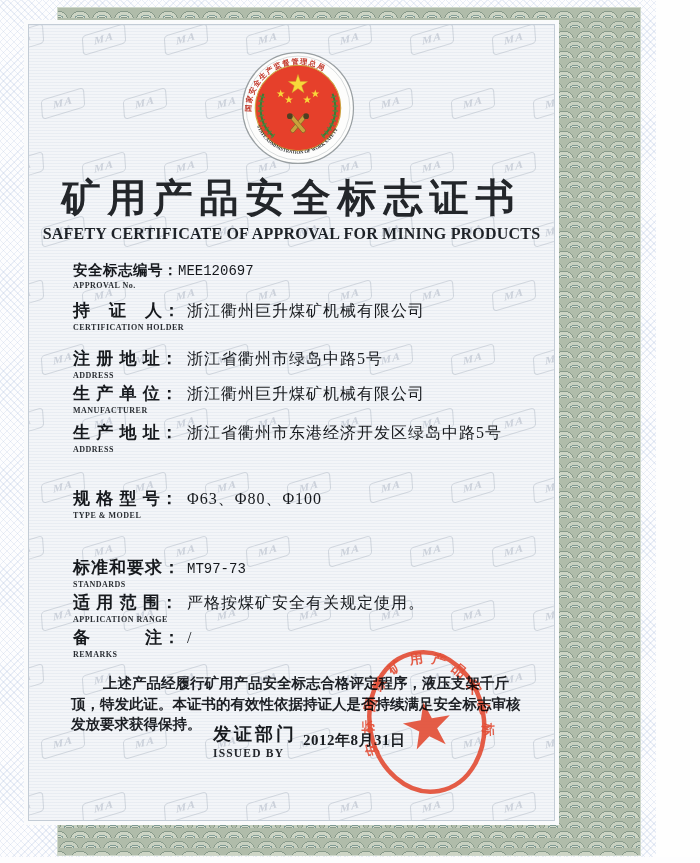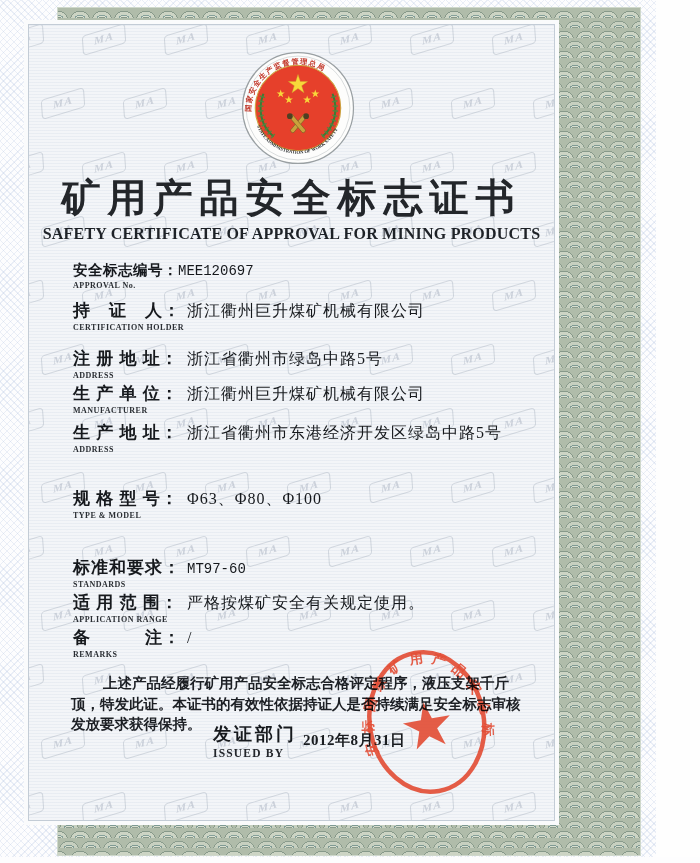--- a/index.html
+++ b/index.html
@@ -241,21 +241,21 @@
       </div>
       <div class="fieldrow" style="top:396px;">
         <span class="flabel">生 产 地 址：</span><span class="fvalue">浙江省衢州市东港经济开发区绿岛中路5号</span>
         <span class="fsub">ADDRESS</span>
       </div>
       <div class="fieldrow" style="top:462px;">
         <span class="flabel">规 格 型 号：</span><span class="fvalue">Φ63、Φ80、Φ100</span>
         <span class="fsub">TYPE &amp; MODEL</span>
       </div>
       <div class="fieldrow" style="top:531px;">
-        <span class="flabel">标准和要求：</span><span class="fvalue mono">MT97-60</span>
+        <span class="flabel">标准和要求：</span><span class="fvalue mono">MT97-73</span>
         <span class="fsub">STANDARDS</span>
       </div>
       <div class="fieldrow" style="top:601px;">
         <span class="flabel">备　　　注：</span><span class="fvalue">/</span>
         <span class="fsub">REMARKS</span>
       </div>
       <div class="fieldrow" style="top:566px;">
         <span class="flabel">适 用 范 围：</span><span class="fvalue">严格按煤矿安全有关规定使用。</span>
         <span class="fsub">APPLICATION RANGE</span>
       </div>

